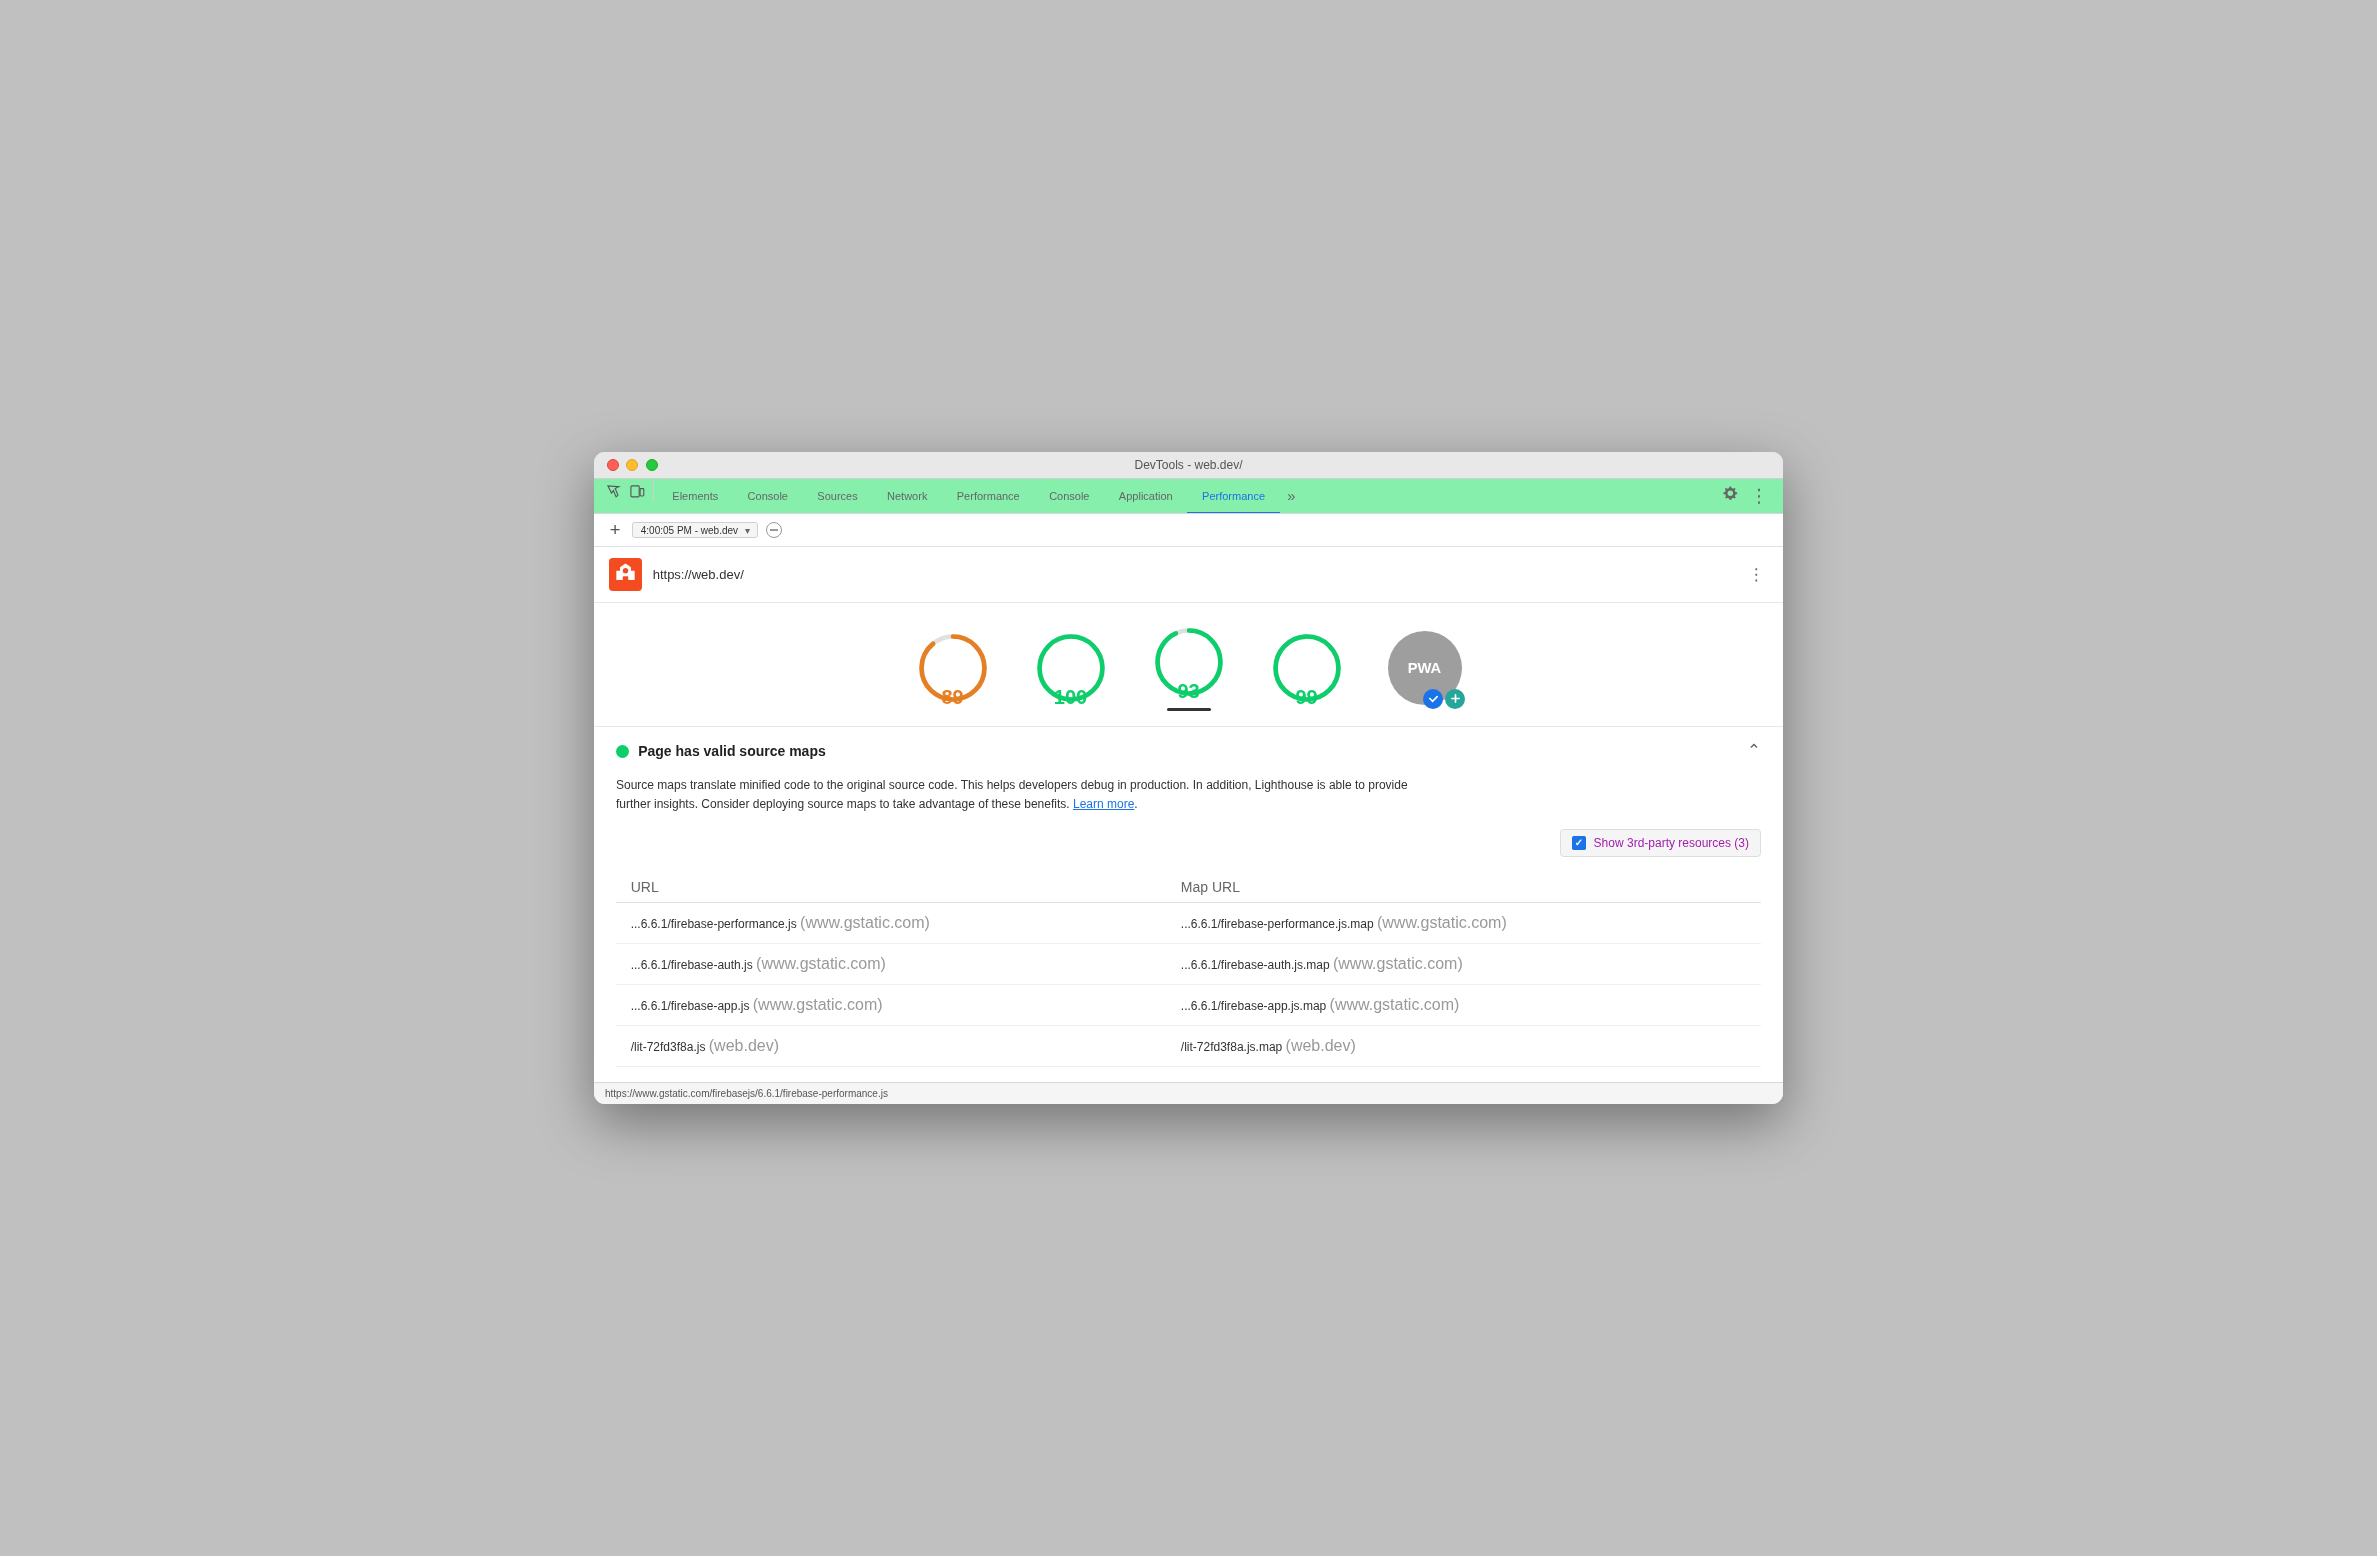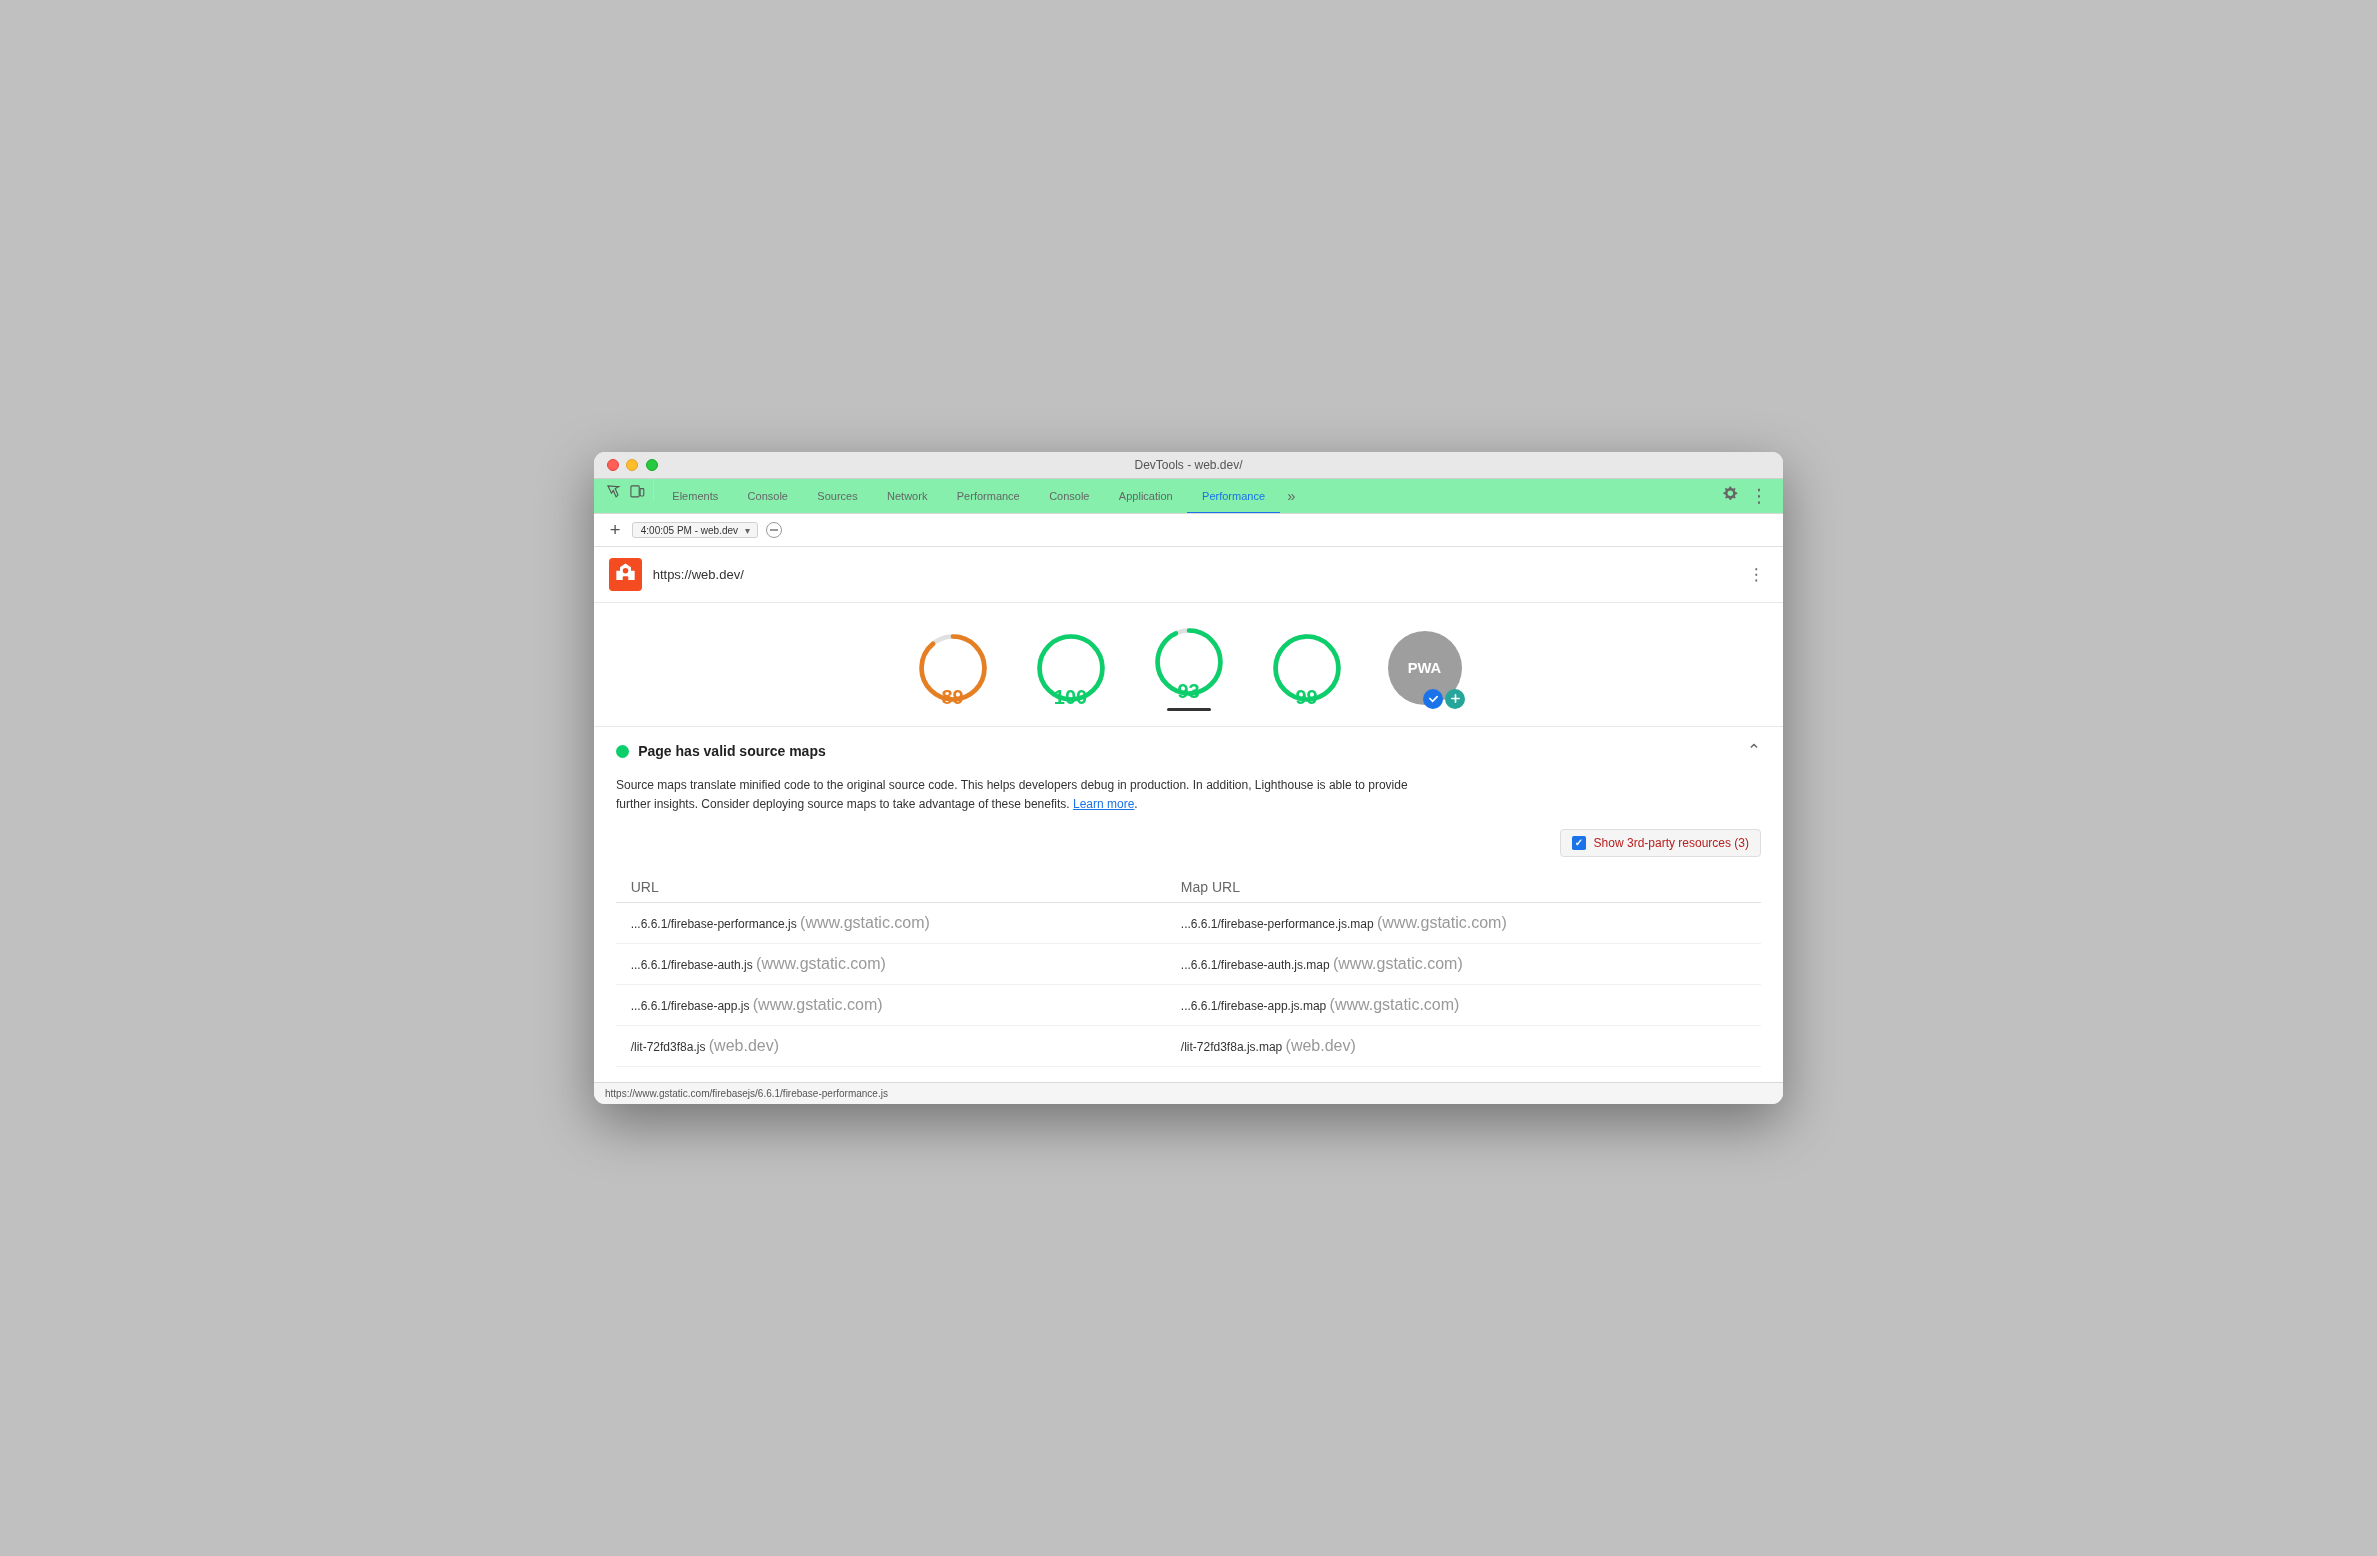--- a/index.html
+++ b/index.html
@@ -354,21 +354,21 @@
     }
     .checkbox-box::after {
       content: '✓';
       color: white;
       font-size: 10px;
       font-weight: 700;
     }
 
     .checkbox-label {
       font-size: 12px;
-      color: #b91c1c;
+      color: #a21caf;
     }
 
     
     .resources-table {
       width: 100%;
       border-collapse: collapse;
     }
 
     .table-header-row {
       border-bottom: 0.9px solid #e0e0e0;

